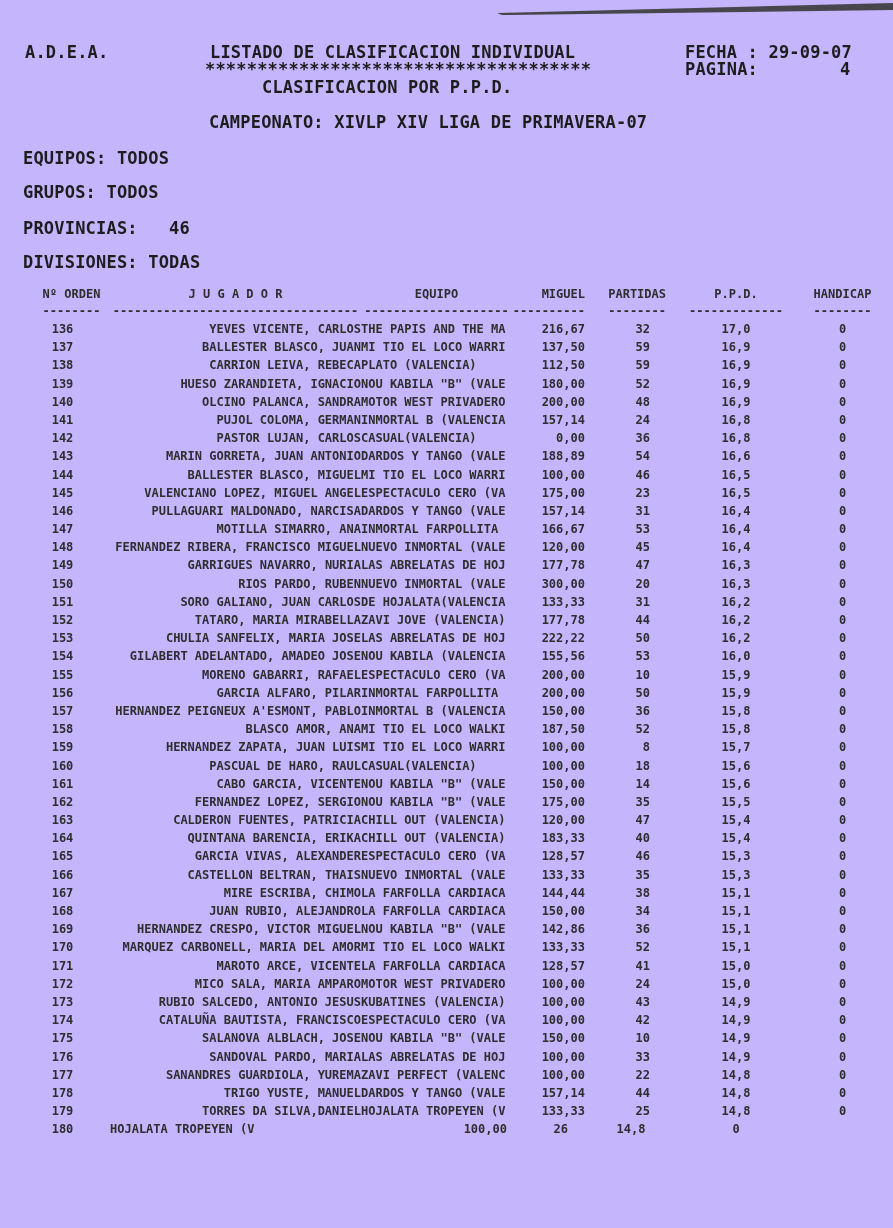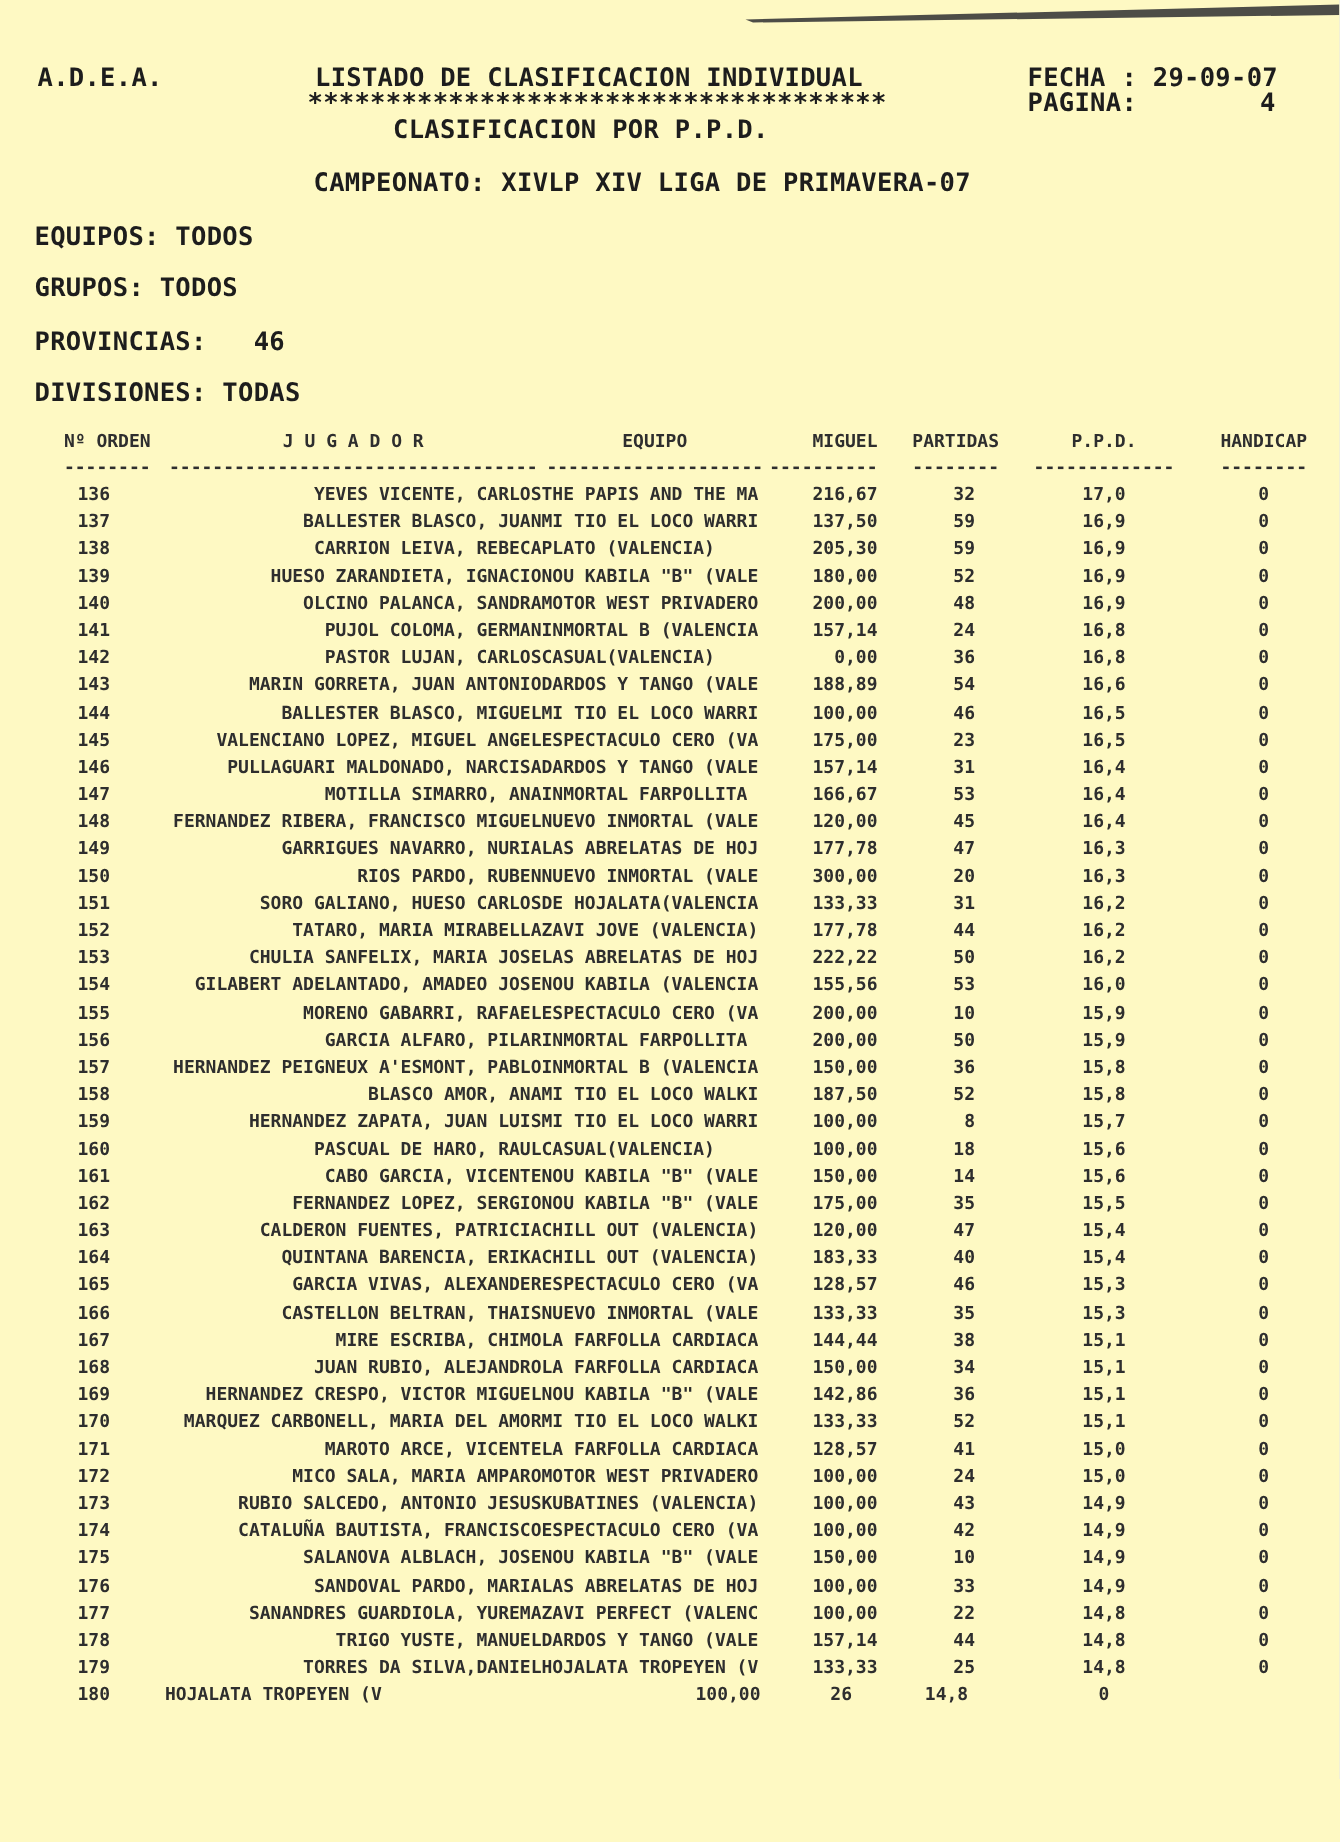--- a/index.html
+++ b/index.html
@@ -1,19 +1,19 @@
 <!DOCTYPE html>
 <html><head>
 <meta charset="utf-8">
 <style>
   html,body{margin:0;padding:0;background:#e8e8e8;}
   .page{
     position:relative;
     width:893px;height:1228px;
-    background:#fef9c3;
+    background:#c4b5fd;
     overflow:hidden;
     font-family:"DejaVu Sans Mono","Liberation Mono",monospace;
     font-weight:bold;
     color:#1d1d1d;
   }
   .abs{position:absolute;white-space:pre;line-height:1.1;}
   .h17{font-size:17px;letter-spacing:0.2px;}
   
   .artifact{position:absolute;top:0;left:0;width:893px;height:22px;pointer-events:none;}
   
@@ -108,21 +108,21 @@
       <span class="c c4">137,50</span>
       <span class="c c5">59</span>
       <span class="c c6">16,9</span>
       <span class="c c7">0</span>
     </div>
 
     <div class="tbl-row">
       <span class="c c1">138</span>
       <span class="c c2">CARRION LEIVA, REBECA</span>
       <span class="c c3">PLATO (VALENCIA)</span>
-      <span class="c c4">205,30</span>
+      <span class="c c4">112,50</span>
       <span class="c c5">59</span>
       <span class="c c6">16,9</span>
       <span class="c c7">0</span>
     </div>
 
     <div class="tbl-row">
       <span class="c c1">139</span>
       <span class="c c2">HUESO ZARANDIETA, IGNACIO</span>
       <span class="c c3">NOU KABILA "B" (VALE</span>
       <span class="c c4">180,00</span>
@@ -236,21 +236,21 @@
       <span class="c c2">RIOS PARDO, RUBEN</span>
       <span class="c c3">NUEVO INMORTAL (VALE</span>
       <span class="c c4">300,00</span>
       <span class="c c5">20</span>
       <span class="c c6">16,3</span>
       <span class="c c7">0</span>
     </div>
 
     <div class="tbl-row">
       <span class="c c1">151</span>
-      <span class="c c2">SORO GALIANO, HUESO CARLOS</span>
+      <span class="c c2">SORO GALIANO, JUAN CARLOS</span>
       <span class="c c3">DE HOJALATA(VALENCIA</span>
       <span class="c c4">133,33</span>
       <span class="c c5">31</span>
       <span class="c c6">16,2</span>
       <span class="c c7">0</span>
     </div>
 
     <div class="tbl-row">
       <span class="c c1">152</span>
       <span class="c c2">TATARO, MARIA MIRABELLA</span>

